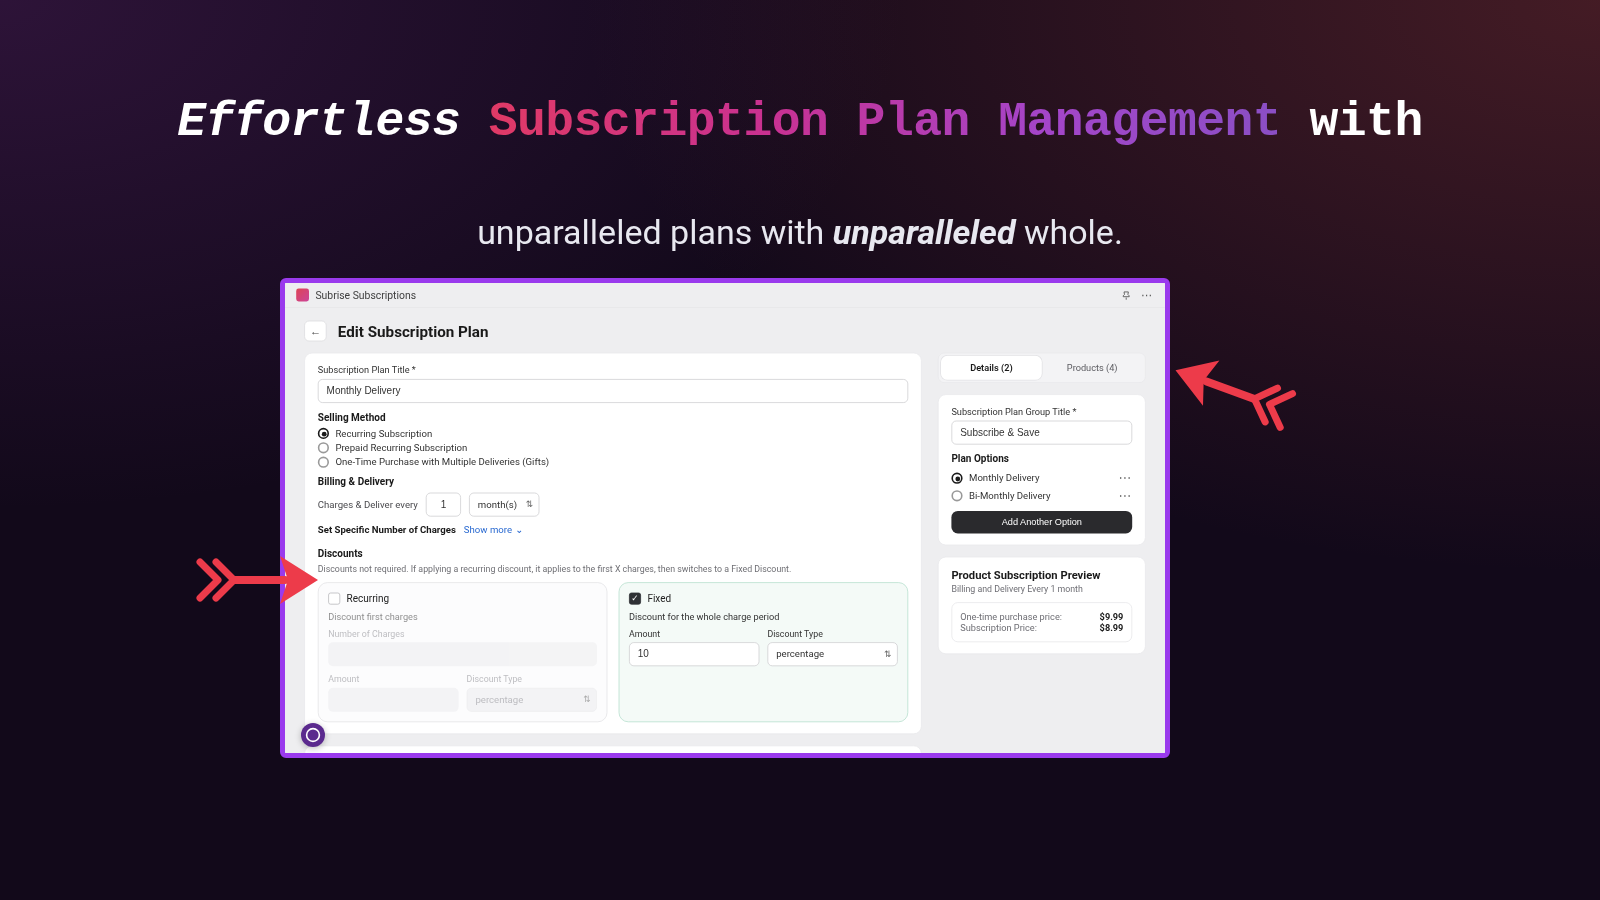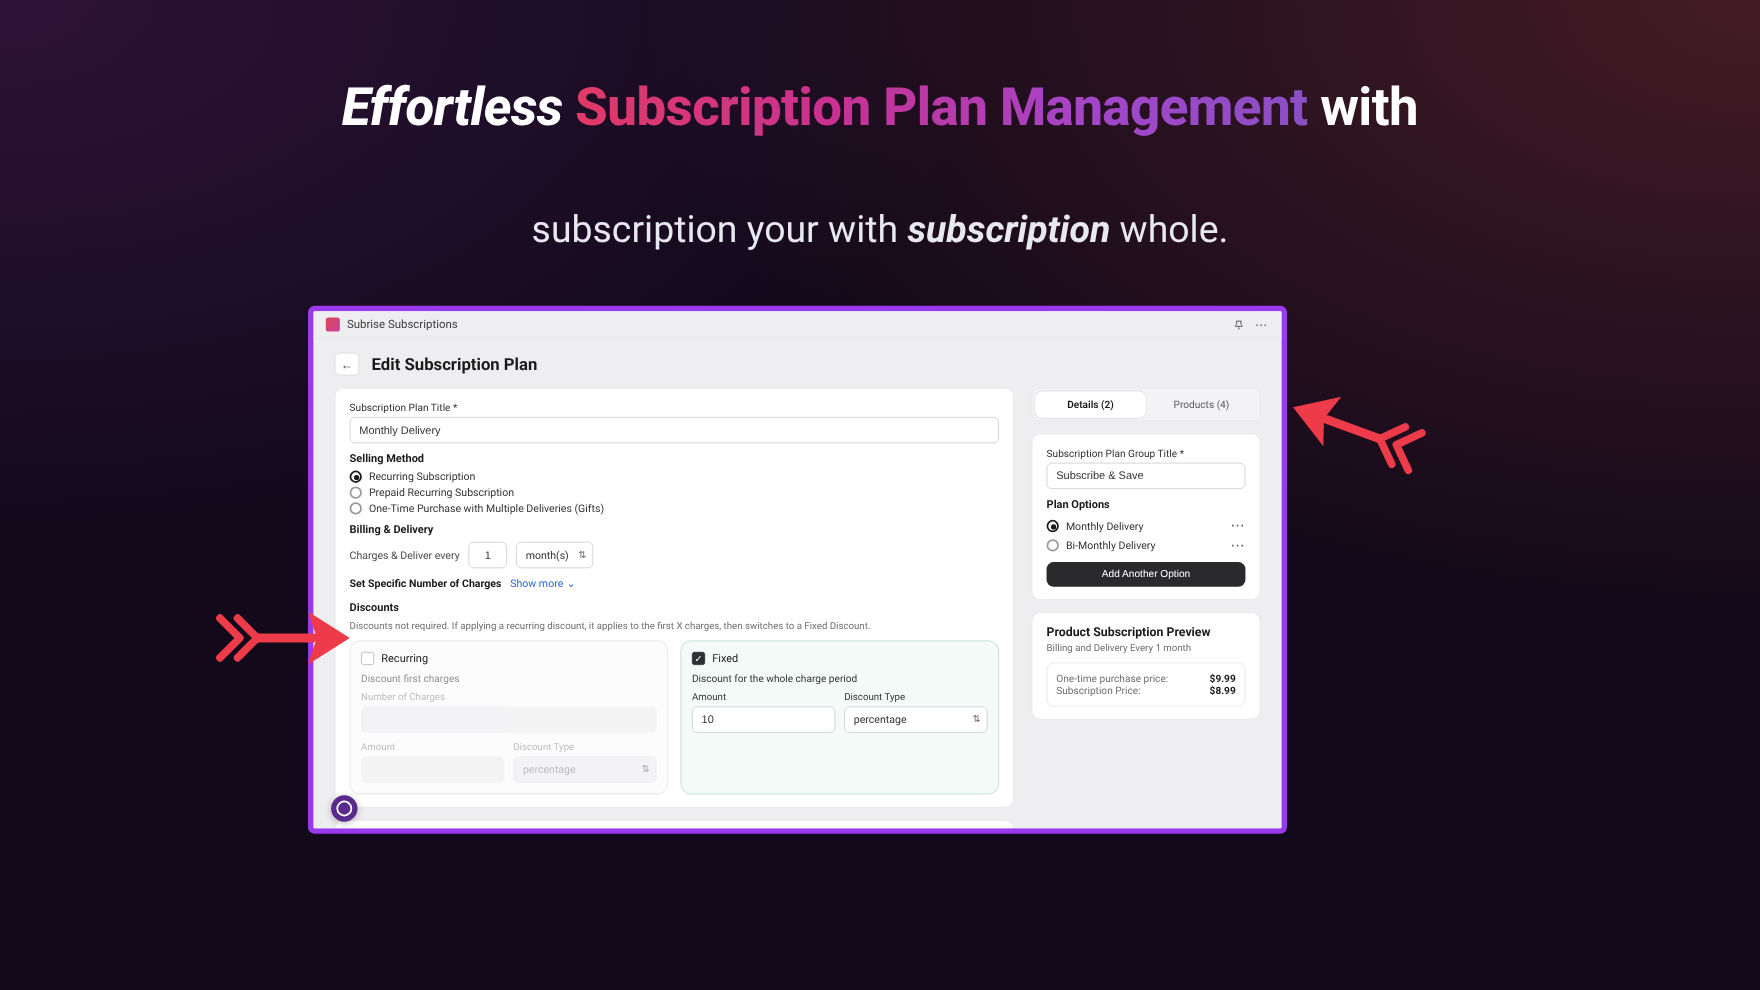--- a/index.html
+++ b/index.html
@@ -8,25 +8,26 @@
       height: 900px;
       background: radial-gradient(ellipse at top left, rgba(108, 43, 126, 0.3), transparent 40%),
                   radial-gradient(ellipse at top right, rgba(161, 62, 57, 0.35), transparent 45%),
                   #12091a;
       font-family: -apple-system, BlinkMacSystemFont, "Segoe UI", Roboto, sans-serif;
       overflow: hidden;
       position: relative;
     }
     .hero-title {
       text-align: center;
-      padding-top: 69px;
+      padding-top: 95px;
       font-size: 48px;
       font-weight: 700;
       color: #fff;
       letter-spacing: -0.5px;
+      font-family: Liberation Mono, monospace;
     }
     .hero-title .effortless { font-style: italic; font-weight: 800; }
     .hero-title .spm {
       background: linear-gradient(90deg, #e03a66 0%, #c93191 35%, #a445c9 70%, #8a4fc4 100%);
       -webkit-background-clip: text;
       background-clip: text;
       color: transparent;
       font-weight: 800;
     }
     .hero-sub {
@@ -164,22 +165,22 @@
 </head>
 <body>
 
 <div class="hero-title">
   <span class="effortless">Effortless</span>
   <span class="spm">Subscription Plan Management</span>
   <span>with</span>
 </div>
 <div class="hero-sub">
   <br>
-  <span>subscription your with</span>
-  <span class="em">subscription</span>
+  <span>unparalleled plans with</span>
+  <span class="em">unparalleled</span>
   <span>whole.</span>
 </div>
 
 <div class="app-frame">
  <div class="scaler">
 
   <div class="app-top">
     <span class="app-logo"></span>
     <span>Subrise Subscriptions</span>
     <span class="spacer"></span>

